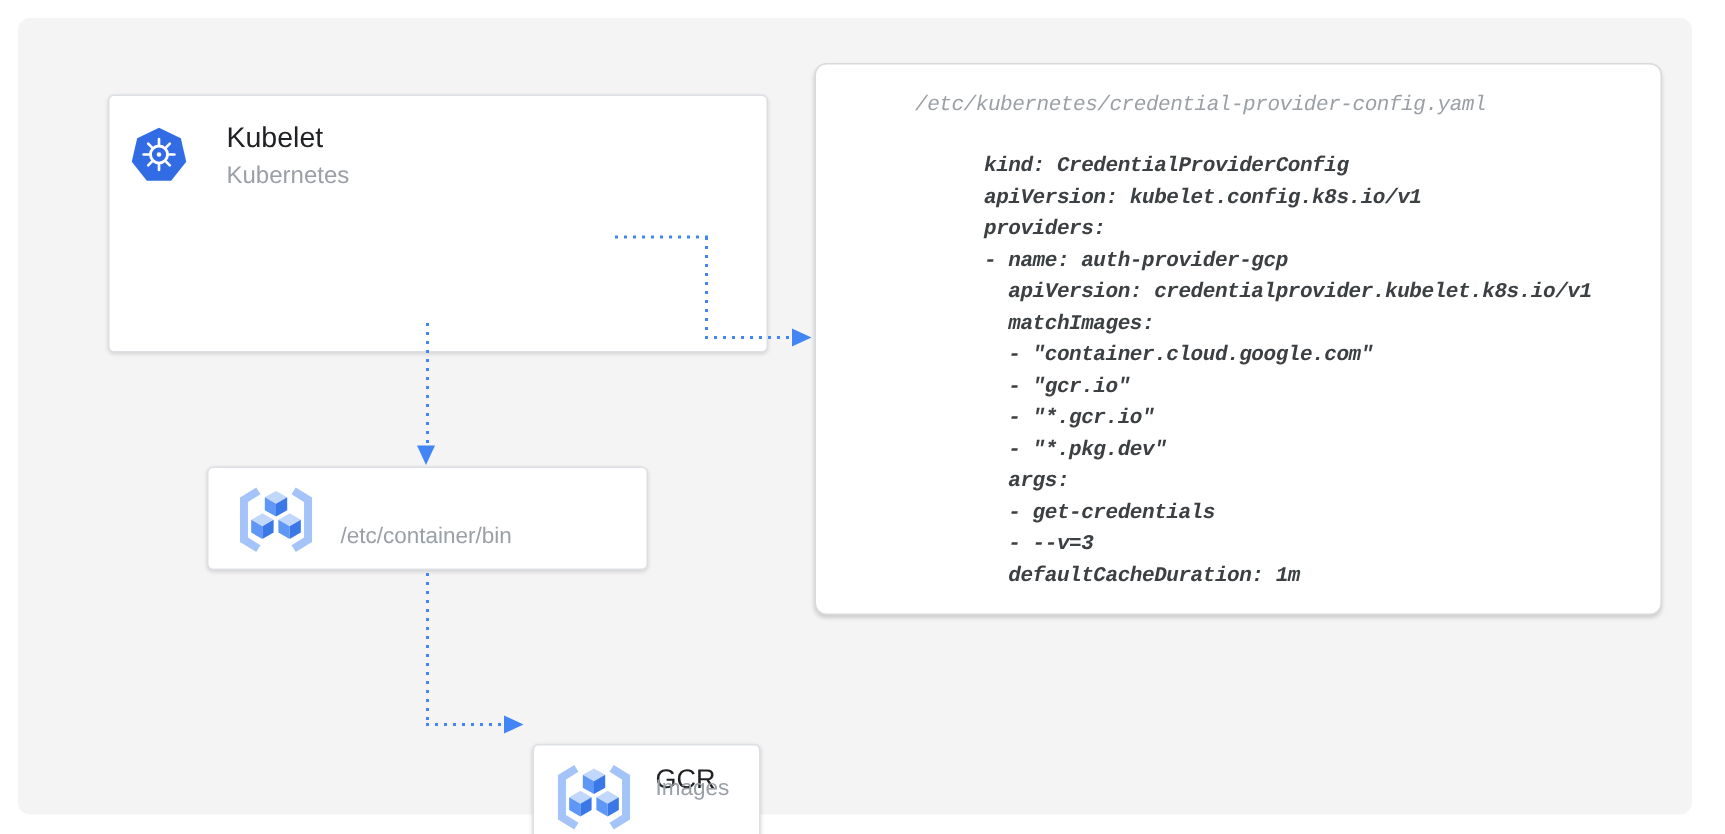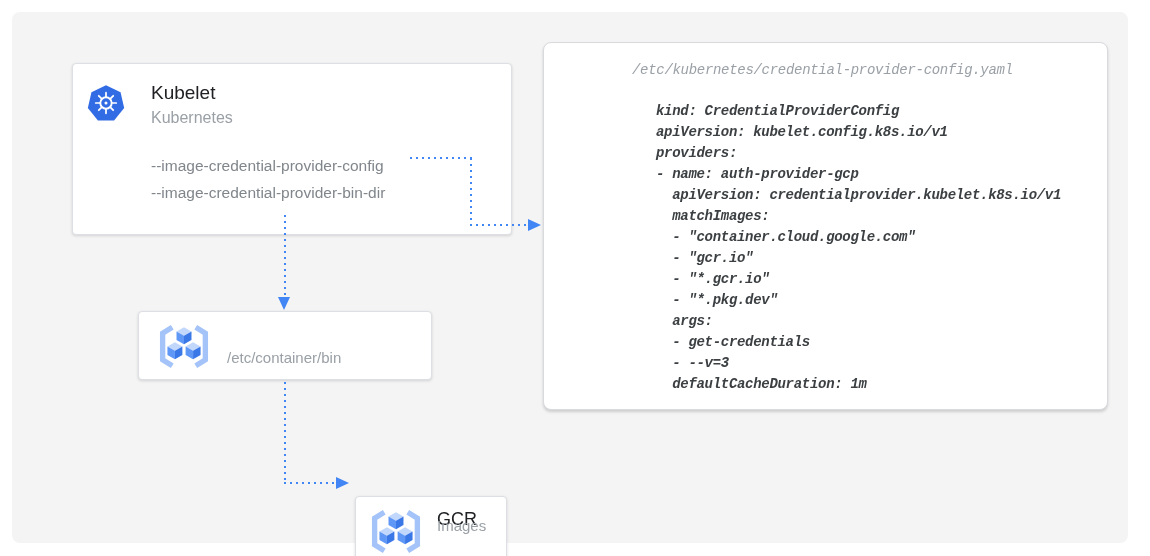--- a/index.html
+++ b/index.html
@@ -37,21 +37,21 @@
   .flags{position:absolute;left:78px;top:88px;font-size:15.5px;
     line-height:27px;color:var(--flag-text);}
   .auth-title{left:88px;top:11px;font-size:17.5px;}
   .auth-subtitle{left:88px;top:37px;font-size:15px;}
   .gcr-title{left:81px;top:12px;font-size:18px;}
   .gcr-subtitle{left:81px;top:20px;font-size:15px;}
   
   .code-panel{position:absolute;left:531px;top:30px;width:565px;height:368px;
     background:var(--node-bg);border:1px solid #d8dadd;border-radius:8px;
     box-shadow:0 2px 3px rgba(0,0,0,.16);}
-  .code-path{position:absolute;left:88px;top:17px;
+  .code-path{position:absolute;left:66px;top:17px;
     font:italic 400 14px/21px "Liberation Mono","DejaVu Sans Mono",monospace;
     color:var(--code-path-text);letter-spacing:-.3px;}
   .code-body{position:absolute;left:71px;top:58px;
     font:italic 700 14px/21px "Liberation Mono","DejaVu Sans Mono",monospace;
     color:var(--code-text);letter-spacing:-.3px;white-space:pre;margin-left:41px;}
   
   .seg{position:absolute;}
   .seg-h{height:2px;background-image:repeating-linear-gradient(to right,
     var(--arrow-blue) 0 2px, transparent 2px 6px);}
   .seg-v{width:2px;background-image:repeating-linear-gradient(to bottom,
@@ -89,24 +89,20 @@
             <line x1="55" y1="55" x2="69" y2="69"></line>
           <line x1="55" y1="45" x2="69" y2="31"></line>
             <line x1="45" y1="55" x2="31" y2="69"></line>
         </g>
         <circle cx="50" cy="50" r="15" fill="var(--kubernetes-blue)" stroke="#ffffff" stroke-width="5"></circle>
         <circle cx="50" cy="50" r="4" fill="#ffffff"></circle>
       </svg>
     </div>
     <div class="node-title kubelet-title">Kubelet</div>
     <div class="node-subtitle kubelet-subtitle">Kubernetes</div>
-    <div class="flags">
-      <div>--image-credential-provider-config</div>
-      <div>--image-credential-provider-bin-dir</div>
-    </div>
   </div>
 
   <div>
     <div class="seg seg-h a1"></div>
     <div class="seg seg-v a2"></div>
     <div class="seg seg-h a3"></div>
     <div class="head head-right ha"></div>
   </div>
 
   <div>

